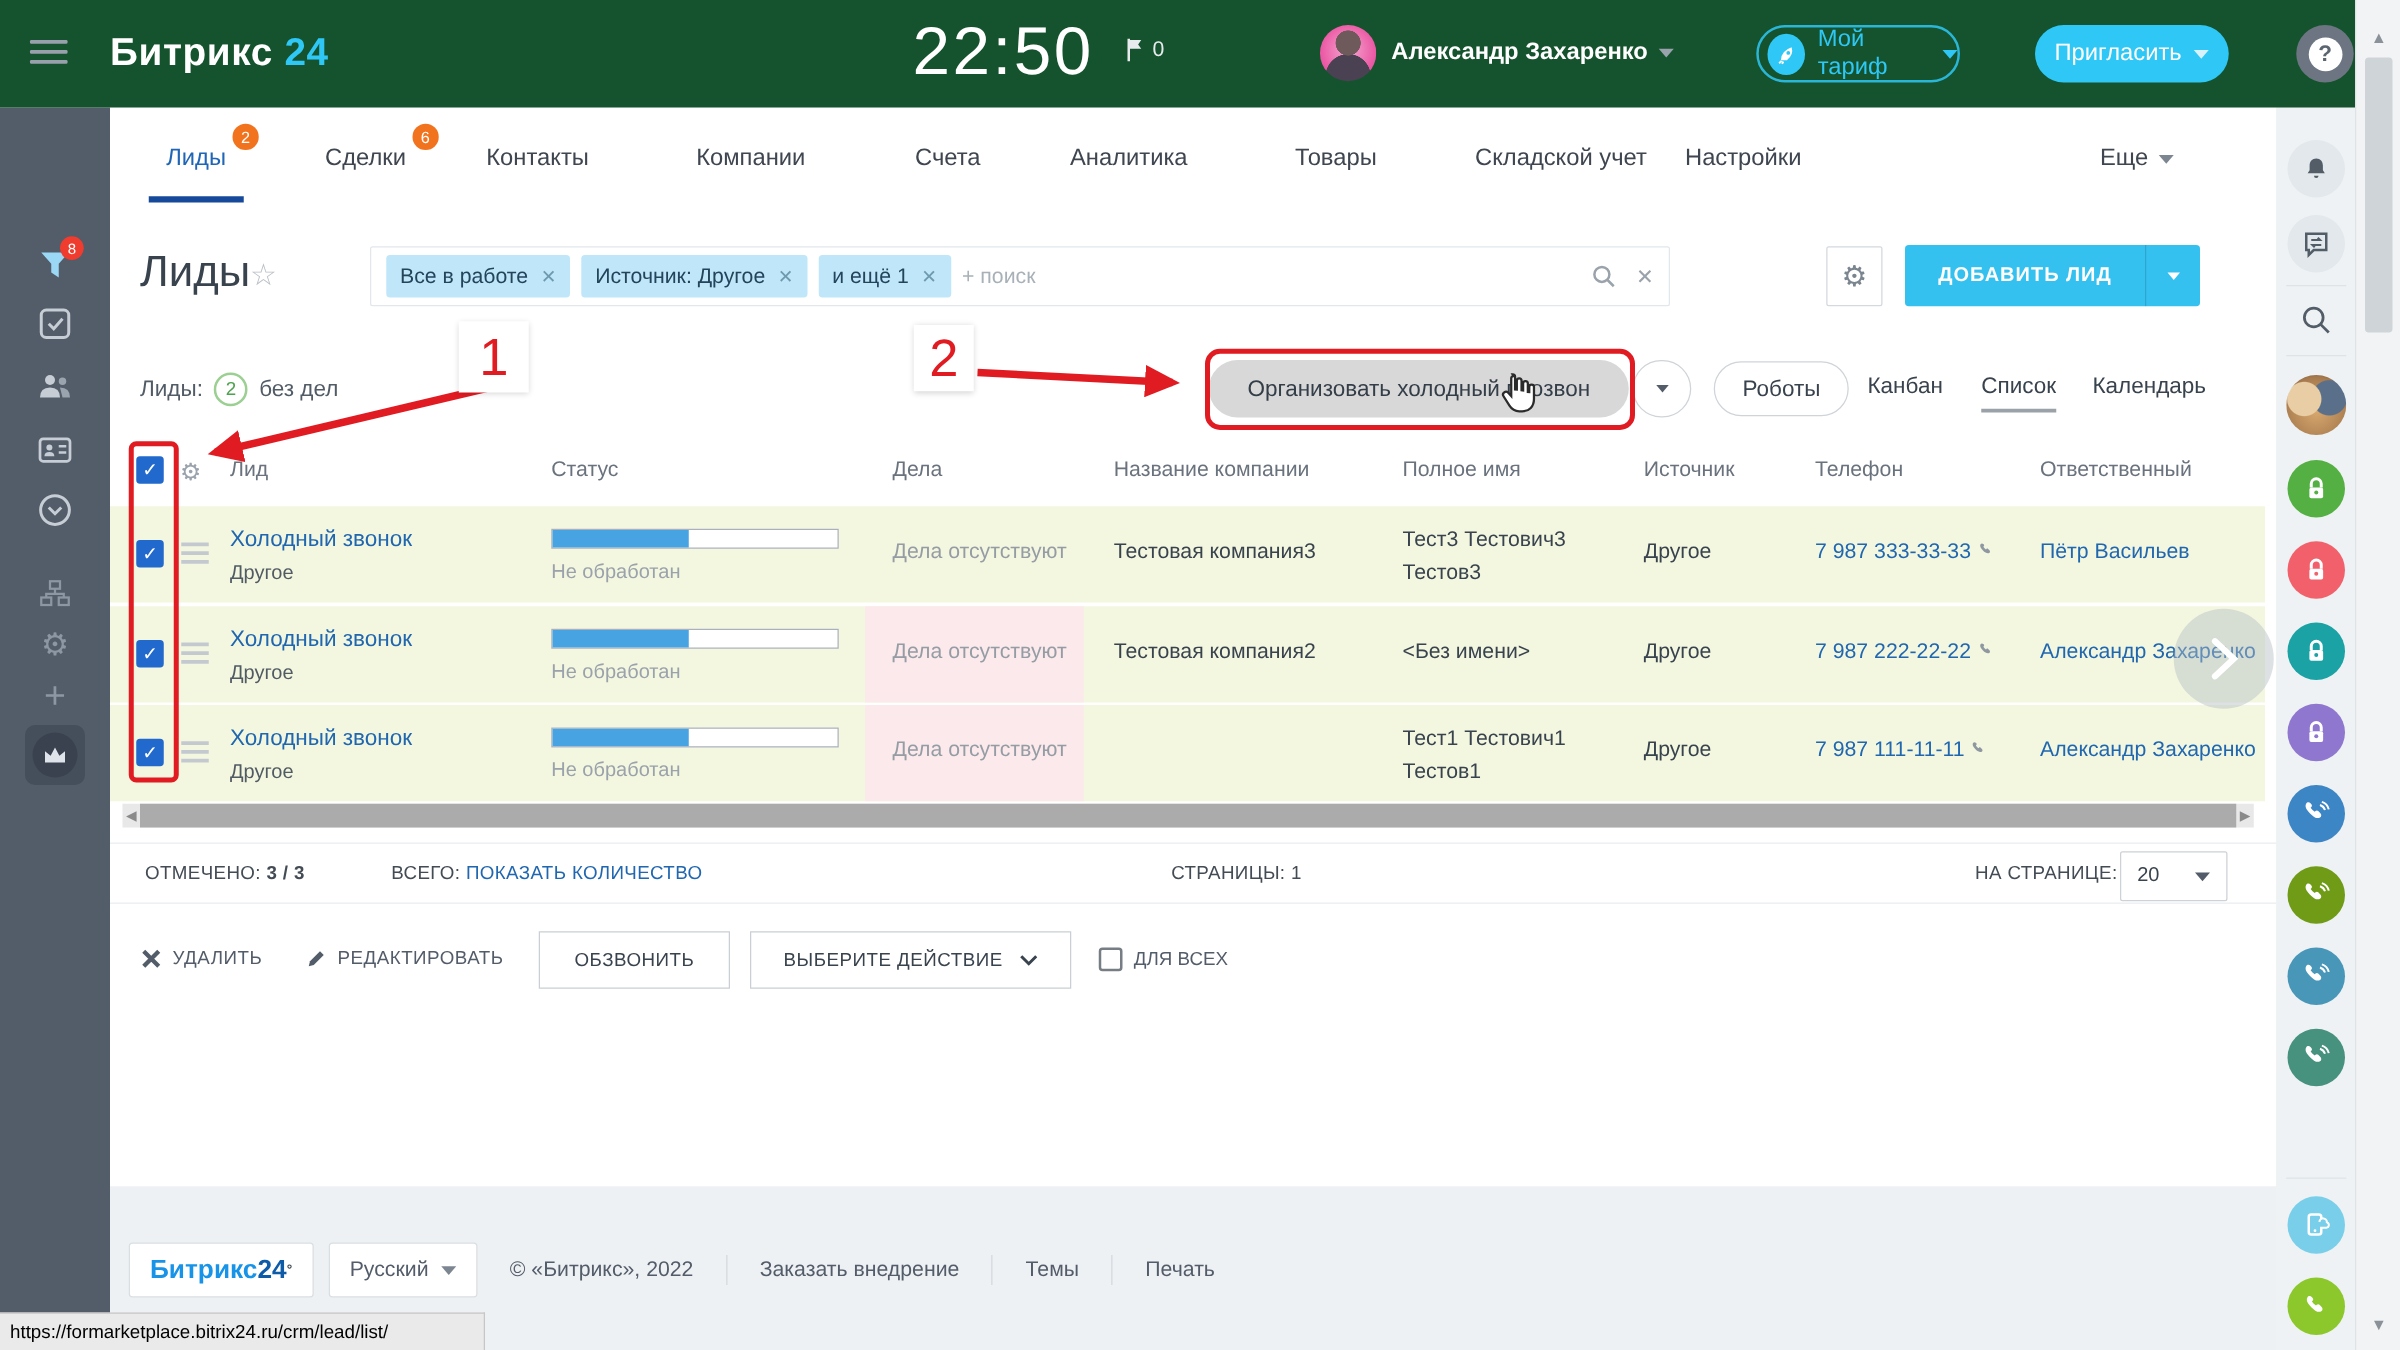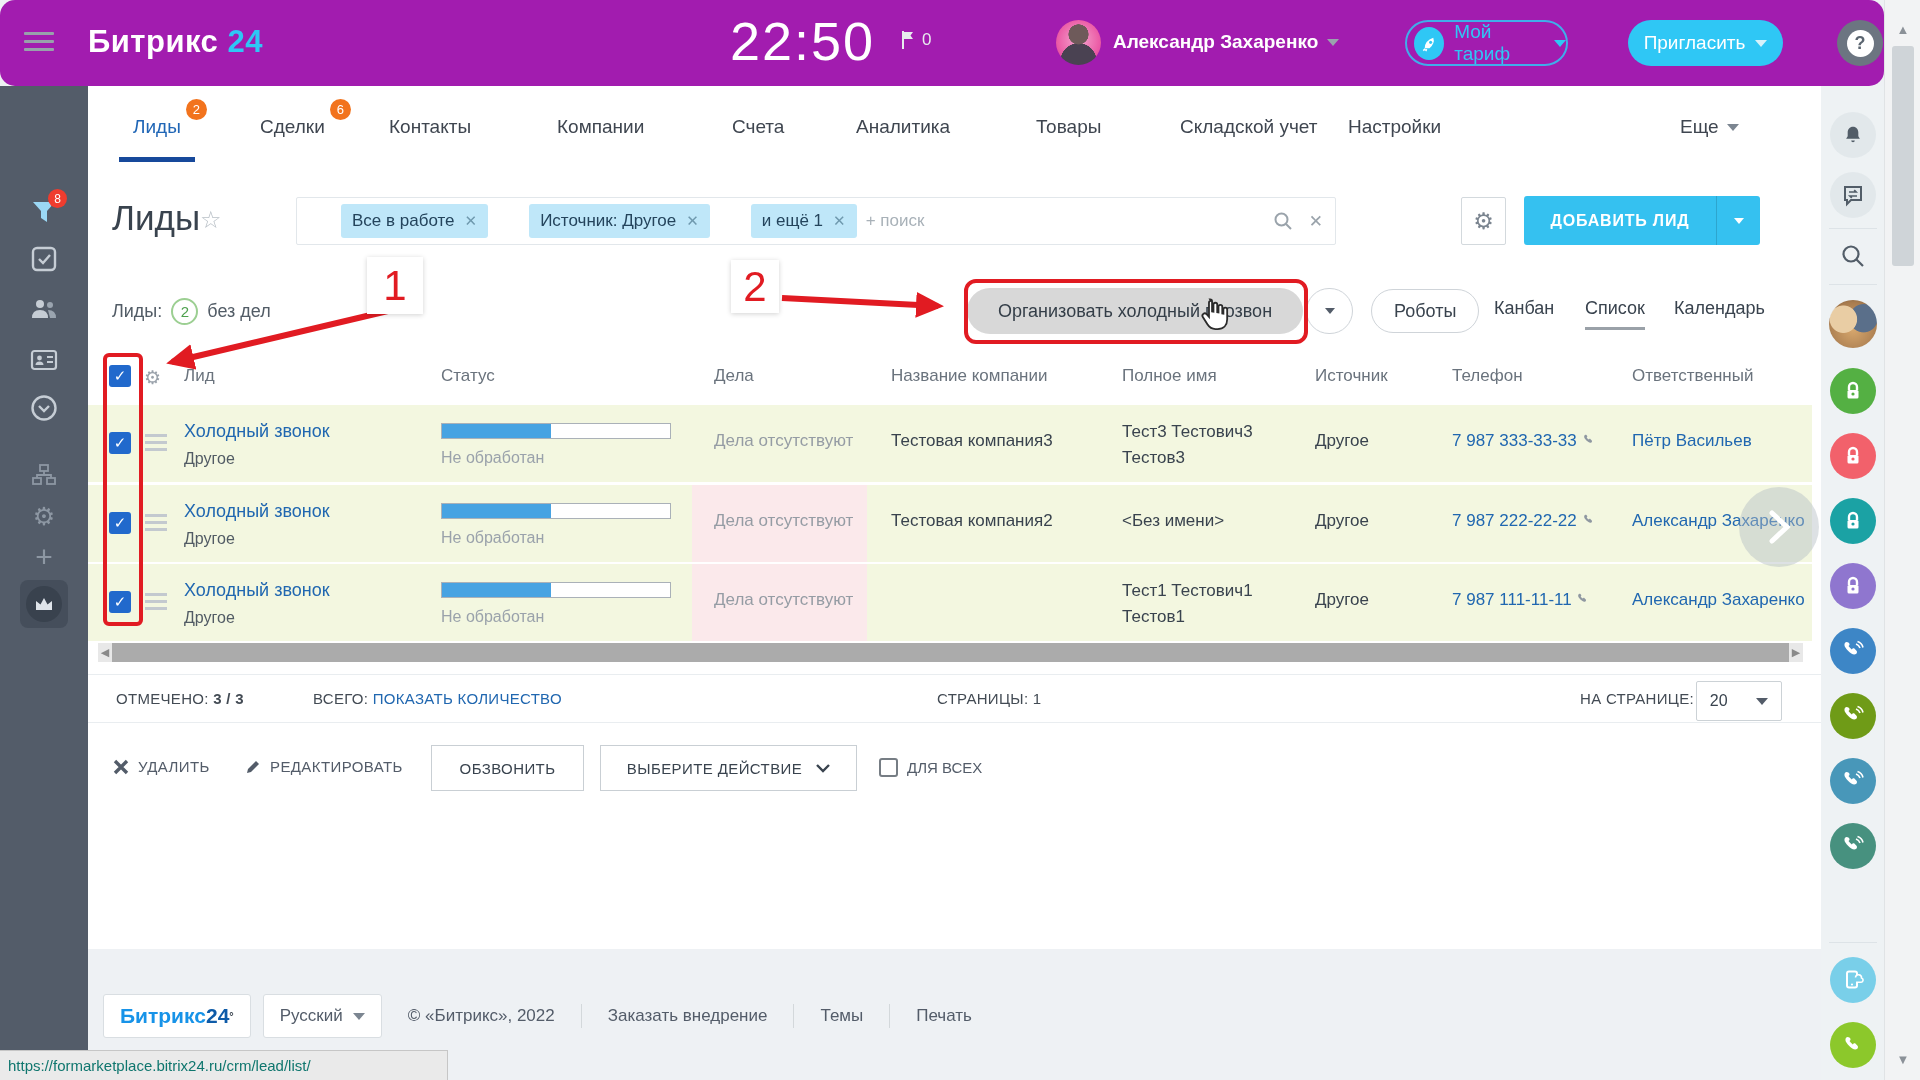--- a/index.html
+++ b/index.html
@@ -1,20 +1,20 @@
 <!DOCTYPE html>
 <html><head>
 <meta charset="utf-8">
 <style>
   * { margin:0; padding:0; box-sizing:border-box; }
   body { font-family:"Liberation Sans", sans-serif; background:#222; }
   .stage { position:relative; width:1920px; height:1080px; overflow:hidden; background:#eef1f4; }
 
   
-  .top-header { position:absolute; left:0; top:0; width:1884px; height:86px; background:#a21caf; z-index:5;border-radius:15px; }
+  .top-header { position:absolute; left:0; top:0; width:1884px; height:86px; background:#14532d; z-index:5; }
   .menu-btn { position:absolute; left:24px; top:32px; width:30px; height:22px; cursor:pointer; }
   .menu-btn i { display:block; height:3px; background:#98a1ab; margin-bottom:5px; border-radius:1px; }
   .logo { position:absolute; left:88px; top:24px; font-size:31px; font-weight:700; color:#fff; letter-spacing:.5px; }
   .logo .accent { color:#2fc7f5; }
   .hdr-search { position:absolute; left:441px; top:22px; width:240px; height:42px; background:rgba(255,255,255,.11); border-radius:21px; display:flex; align-items:center; padding:0 14px 0 18px; }
   .hdr-search input { flex:1; background:transparent; border:none; outline:none; color:#cfd6dd; font-size:17px; font-family:inherit; }
   .hdr-search input::placeholder { color:#97a1ac; }
   .clock { position:absolute; left:730px; top:10px; font-size:54px; font-weight:200; color:#fff; letter-spacing:2px; font-family:"Liberation Sans", sans-serif; }
   .flag-wrap { position:absolute; left:900px; top:30px; display:flex; align-items:center; gap:6px; color:#e8ebee; font-size:17px; }
   .avatar { position:absolute; left:1056px; top:20px; width:45px; height:45px; border-radius:50%;
@@ -62,21 +62,21 @@
   .tab { position:absolute; top:30px; font-size:19px; color:#3f4650; cursor:pointer; white-space:nowrap; }
   .tab .badge { position:absolute; top:-17px; right:-26px; min-width:21px; height:21px; border-radius:11px; background:#f2731d; color:#fff; font-size:13px; display:flex; align-items:center; justify-content:center; padding:0 5px; }
   .tab.active { color:#2066b6; }
   .tab.active .underline { position:absolute; left:-14px; right:-14px; bottom:-24px; height:5px; background:#17499b; }
   .tab-more { display:flex; align-items:center; gap:8px; }
 
   
   .page-title { position:absolute; left:24px; top:112px; font-size:35px; color:#39434e; font-weight:400; }
   .star { position:absolute; left:112px; top:120px; color:#b9c0c7; font-size:24px; }
   .filter-bar { position:absolute; left:208px; top:111px; width:1040px; height:48px; background:#fff; border:1px solid #e2e7eb; border-radius:2px; display:flex; align-items:center; padding:0 12px; gap:9px; cursor:text; }
-  .chip { height:34px; background:#bfe7f9; border-radius:3px; display:flex; align-items:center; gap:10px; padding:0 11px; font-size:17px; color:#24445c; white-space:nowrap;margin-left:32px; }
+  .chip { height:34px; background:#bfe7f9; border-radius:3px; display:flex; align-items:center; gap:10px; padding:0 11px; font-size:17px; color:#24445c; white-space:nowrap; }
   .chip .x { color:#6f99ae; font-size:15px; cursor:pointer; }
   .filter-bar input { flex:1; border:none; outline:none; font-size:17px; color:#39434e; font-family:inherit; background:transparent; }
   .filter-bar input::placeholder { color:#a8b1b8; }
   .fb-icons { display:flex; align-items:center; gap:16px; color:#9aa3ab; }
   .gear-btn { position:absolute; left:1373px; top:111px; width:45px; height:48px; border:1px solid #d3d9dd; border-radius:2px; background:#fff; display:flex; align-items:center; justify-content:center; color:#7b8590; font-size:23px; cursor:pointer; }
   .add-btn { position:absolute; left:1436px; top:110px; width:236px; height:49px; background:#35c1f0; border-radius:3px; display:flex; cursor:pointer; }
   .add-btn .main { flex:1; display:flex; align-items:center; justify-content:center; color:#fff; font-size:16px; font-weight:700; letter-spacing:.8px; }
   .add-btn .drop { width:44px; border-left:1px solid rgba(0,0,0,.14); display:flex; align-items:center; justify-content:center; }
   .add-btn .chev { border-top-color:#fff; border-left-width:5px; border-right-width:5px; border-top-width:6px; }
 
@@ -131,21 +131,21 @@
   .f-btn { height:44px; background:#fff; border:1px solid #d9dee2; border-radius:3px; display:flex; align-items:center; justify-content:center; padding:0 16px; cursor:pointer; }
   .f-logo { font-size:21px; font-weight:700; color:#1793e8; }
   .f-logo .dark { color:#0e5ba8; }
   .f-logo sup { font-size:11px; color:#39434e; }
   .f-lang { margin-left:12px; gap:10px; font-size:17px; color:#535c69; }
   .f-text { font-size:17px; color:#535c69; margin-left:26px; white-space:nowrap; }
   .f-sep { width:1px; height:24px; background:#d3d8db; margin-left:26px; }
   .f-link { cursor:pointer; }
 
   
-  .urlbar { position:absolute; left:0; top:1050px; width:448px; height:30px; background:#eaeaea; border-top:1px solid #c6c6c6; border-right:1px solid #c6c6c6; display:flex; align-items:center; padding-left:8px; font-size:15px; color:#0f766e; z-index:60; }
+  .urlbar { position:absolute; left:0; top:1050px; width:388px; height:30px; background:#eaeaea; border-top:1px solid #c6c6c6; border-right:1px solid #c6c6c6; display:flex; align-items:center; padding-left:8px; font-size:15px; color:#000000; z-index:60; }
 
   
   .anno { position:absolute; z-index:50; pointer-events:none; }
   .anno-rect { position:absolute; border:4px solid #e11b22; z-index:50; pointer-events:none; }
   .anno-label { position:absolute; background:#fff; box-shadow:0 1px 5px rgba(0,0,0,.18); color:#e11b22; font-size:42px; display:flex; align-items:center; justify-content:center; z-index:51; pointer-events:none; }
   .cursor-hand { position:absolute; left:1196px; top:296px; z-index:55; pointer-events:none; }
 </style>
 </head>
 <body>
 

